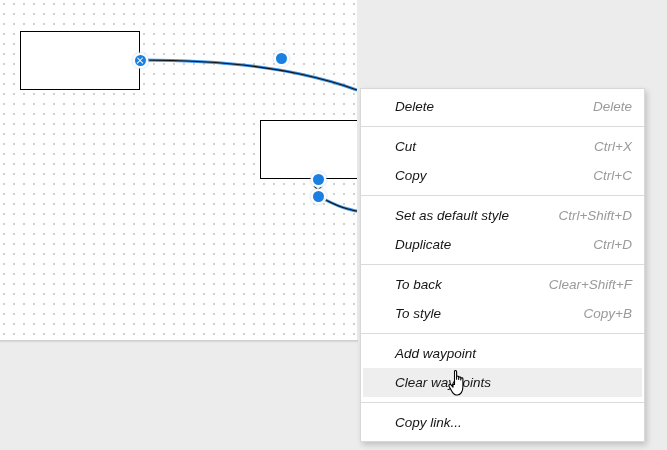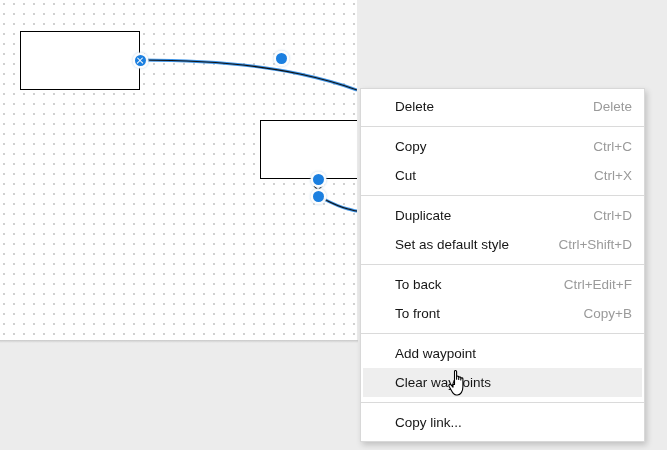--- a/index.html
+++ b/index.html
@@ -96,20 +96,21 @@
   .menu-item {
     position: relative;
     height: 29px;
     line-height: 29px;
     margin: 0 2px;
     padding: 0 12px 0 32px;
     font-size: 13.5px;
     color: #161616;
     white-space: nowrap;
     cursor: default;
+    font-style: italic;
   }
   .menu-item.hover {
     background: #eeeeee;
   }
   .menu-item .mi-label {
     display: inline-block;
   }
   .menu-item .mi-shortcut {
     position: absolute;
     right: 10px;
@@ -168,48 +169,48 @@
 
 <div id="context-menu">
 
   <div class="menu-item">
     <span class="mi-label">Delete</span>
     <span class="mi-shortcut">Delete</span>
   </div>
   <div class="menu-sep"></div>
 
   <div class="menu-item">
+    <span class="mi-label">Cut</span>
+    <span class="mi-shortcut">Ctrl+X</span>
+  </div>
+
+  <div class="menu-item">
     <span class="mi-label">Copy</span>
     <span class="mi-shortcut">Ctrl+C</span>
   </div>
-
-  <div class="menu-item">
-    <span class="mi-label">Cut</span>
-    <span class="mi-shortcut">Ctrl+X</span>
-  </div>
-  <div class="menu-sep"></div>
+  <div class="menu-sep"></div>
+
+  <div class="menu-item">
+    <span class="mi-label">Set as default style</span>
+    <span class="mi-shortcut">Ctrl+Shift+D</span>
+  </div>
 
   <div class="menu-item">
     <span class="mi-label">Duplicate</span>
     <span class="mi-shortcut">Ctrl+D</span>
   </div>
-
-  <div class="menu-item">
-    <span class="mi-label">Set as default style</span>
-    <span class="mi-shortcut">Ctrl+Shift+D</span>
-  </div>
   <div class="menu-sep"></div>
 
   <div class="menu-item">
     <span class="mi-label">To back</span>
-    <span class="mi-shortcut">Ctrl+Edit+F</span>
-  </div>
-
-  <div class="menu-item">
-    <span class="mi-label">To front</span>
+    <span class="mi-shortcut">Clear+Shift+F</span>
+  </div>
+
+  <div class="menu-item">
+    <span class="mi-label">To style</span>
     <span class="mi-shortcut">Copy+B</span>
   </div>
   <div class="menu-sep"></div>
 
   <div class="menu-item">
     <span class="mi-label">Add waypoint</span>
     <span class="mi-shortcut"></span>
   </div>
 
   <div class="menu-item hover">

